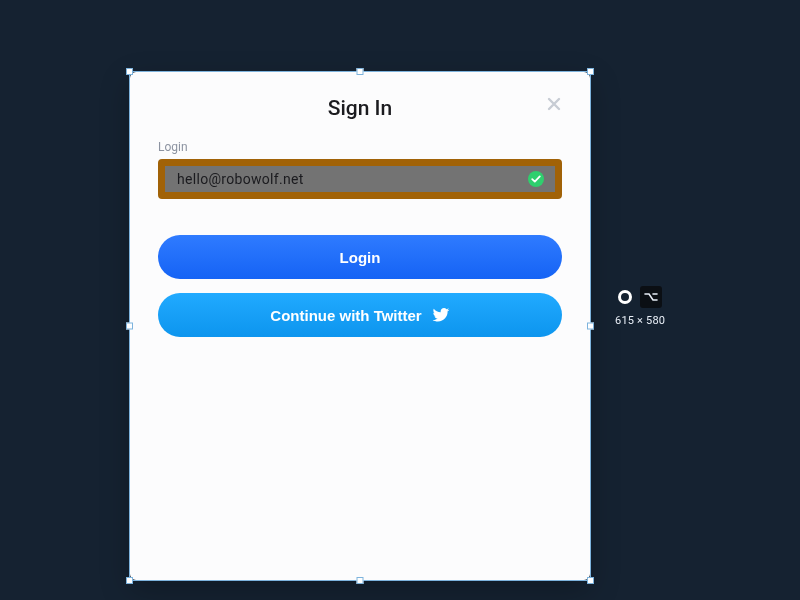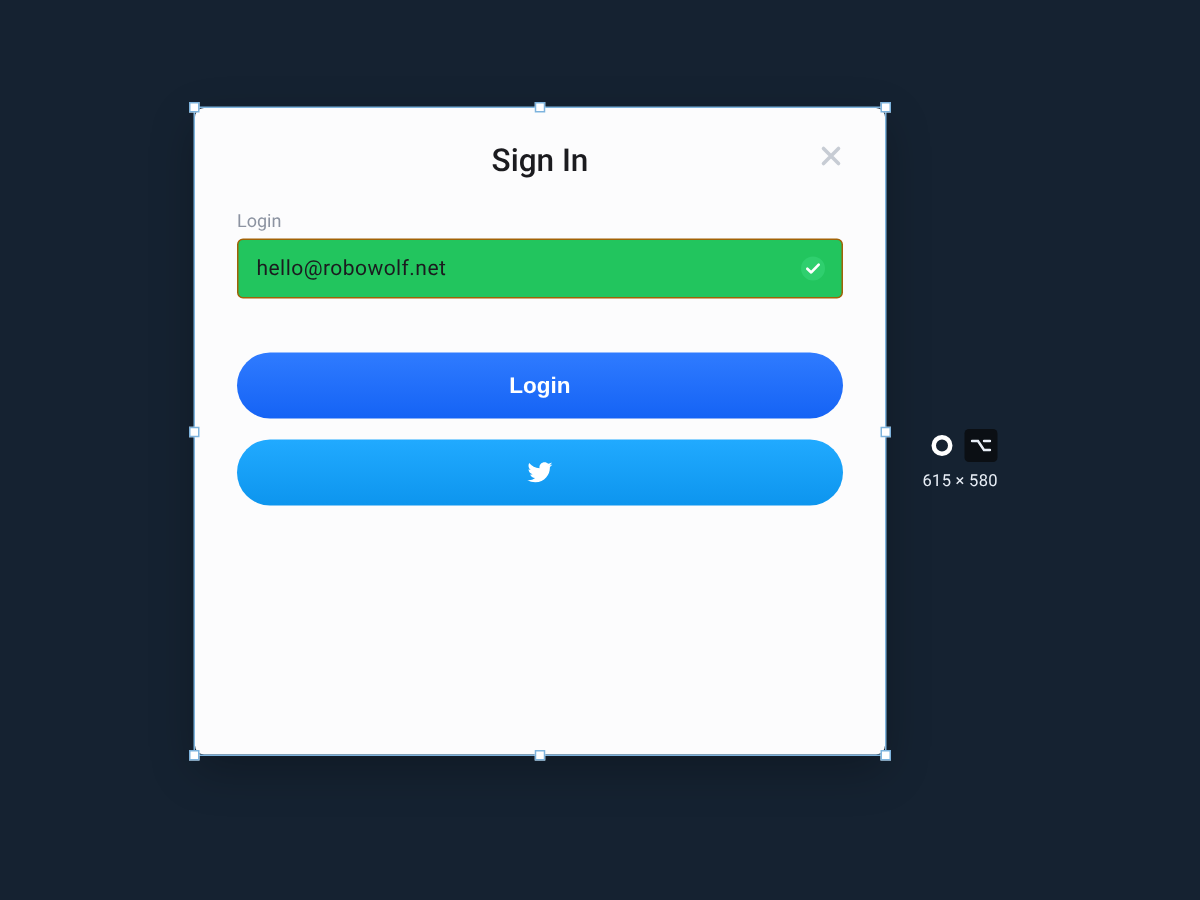--- a/index.html
+++ b/index.html
@@ -10,21 +10,21 @@
     position: relative;
     overflow: hidden;
   }
 
   
   .selection {
     position: absolute;
     left: 130px;
     top: 72px;
     width: 460px;
-    height: 431px;
+    height: 508px;
   }
   .selection-frame {
     position: absolute;
     inset: -1px;
     border: 1px solid #7db3dd;
     pointer-events: none;
   }
   .handle {
     position: absolute;
     width: 7px;
@@ -81,23 +81,23 @@
   .field-block { margin-top: 14px; }
   .field-block + .field-block { margin-top: 12px; }
   .field-label {
     font-size: 12px;
     color: #8c93a1;
     margin-bottom: 5px;
     display: block;
   }
   .input-wrap {
     position: relative;
-    border: 1px solid #a16207;
+    border: 7px solid #a16207;
     border-radius: 4px;
-    background: #22c55e;
+    background: #737373;
     height: 40px;
     display: flex;
     align-items: flex-start;
   }
   .text-input {
     border: none;
     outline: none;
     background: transparent;
     font-size: 14px;
     color: #1b1b1f;
@@ -148,21 +148,21 @@
     cursor: pointer;
   }
 
   
   .toolbar {
     position: absolute;
     left: 615px;
     top: 286px;
     display: flex;
     flex-direction: column;
-    align-items: flex-end;
+    align-items: center;
   }
   .toolbar-icons {
     display: flex;
     gap: 8px;
     align-items: center;
   }
   .ring-icon {
     width: 14px; height: 14px;
     border: 3px solid #ffffff;
     border-radius: 50%;
@@ -211,20 +211,21 @@
         </span>
       </div>
     </div>
 
 
     <button class="primary-btn">
       <span>Login</span>
     </button>
 
     <button class="twitter-btn">
+      <span>Continue with Twitter</span>
       <svg width="18" height="18" viewBox="0 0 24 24" fill="#ffffff">
         <path d="M23 4.9c-.8.4-1.7.6-2.6.8.9-.6 1.7-1.5 2-2.6-.9.5-1.9.9-3 1.1C18.5 3.3 17.3 2.8 16 2.8c-2.5 0-4.5 2-4.5 4.5 0 .4 0 .7.1 1-3.7-.2-7-2-9.2-4.7-.4.7-.6 1.5-.6 2.3 0 1.6.8 3 2 3.8-.7 0-1.4-.2-2-.6v.1c0 2.2 1.6 4 3.6 4.4-.4.1-.8.2-1.2.2-.3 0-.6 0-.9-.1.6 1.8 2.3 3.1 4.3 3.1-1.6 1.2-3.5 2-5.7 2-.4 0-.7 0-1.1-.1 2 1.3 4.4 2 7 2 8.4 0 13-7 13-13v-.6c.9-.6 1.7-1.4 2.2-2.2z"></path>
       </svg>
     </button>
 
   </div>
 
   <div class="selection-frame"></div>
   <div class="handle h-tl"></div>
   <div class="handle h-tm"></div>

